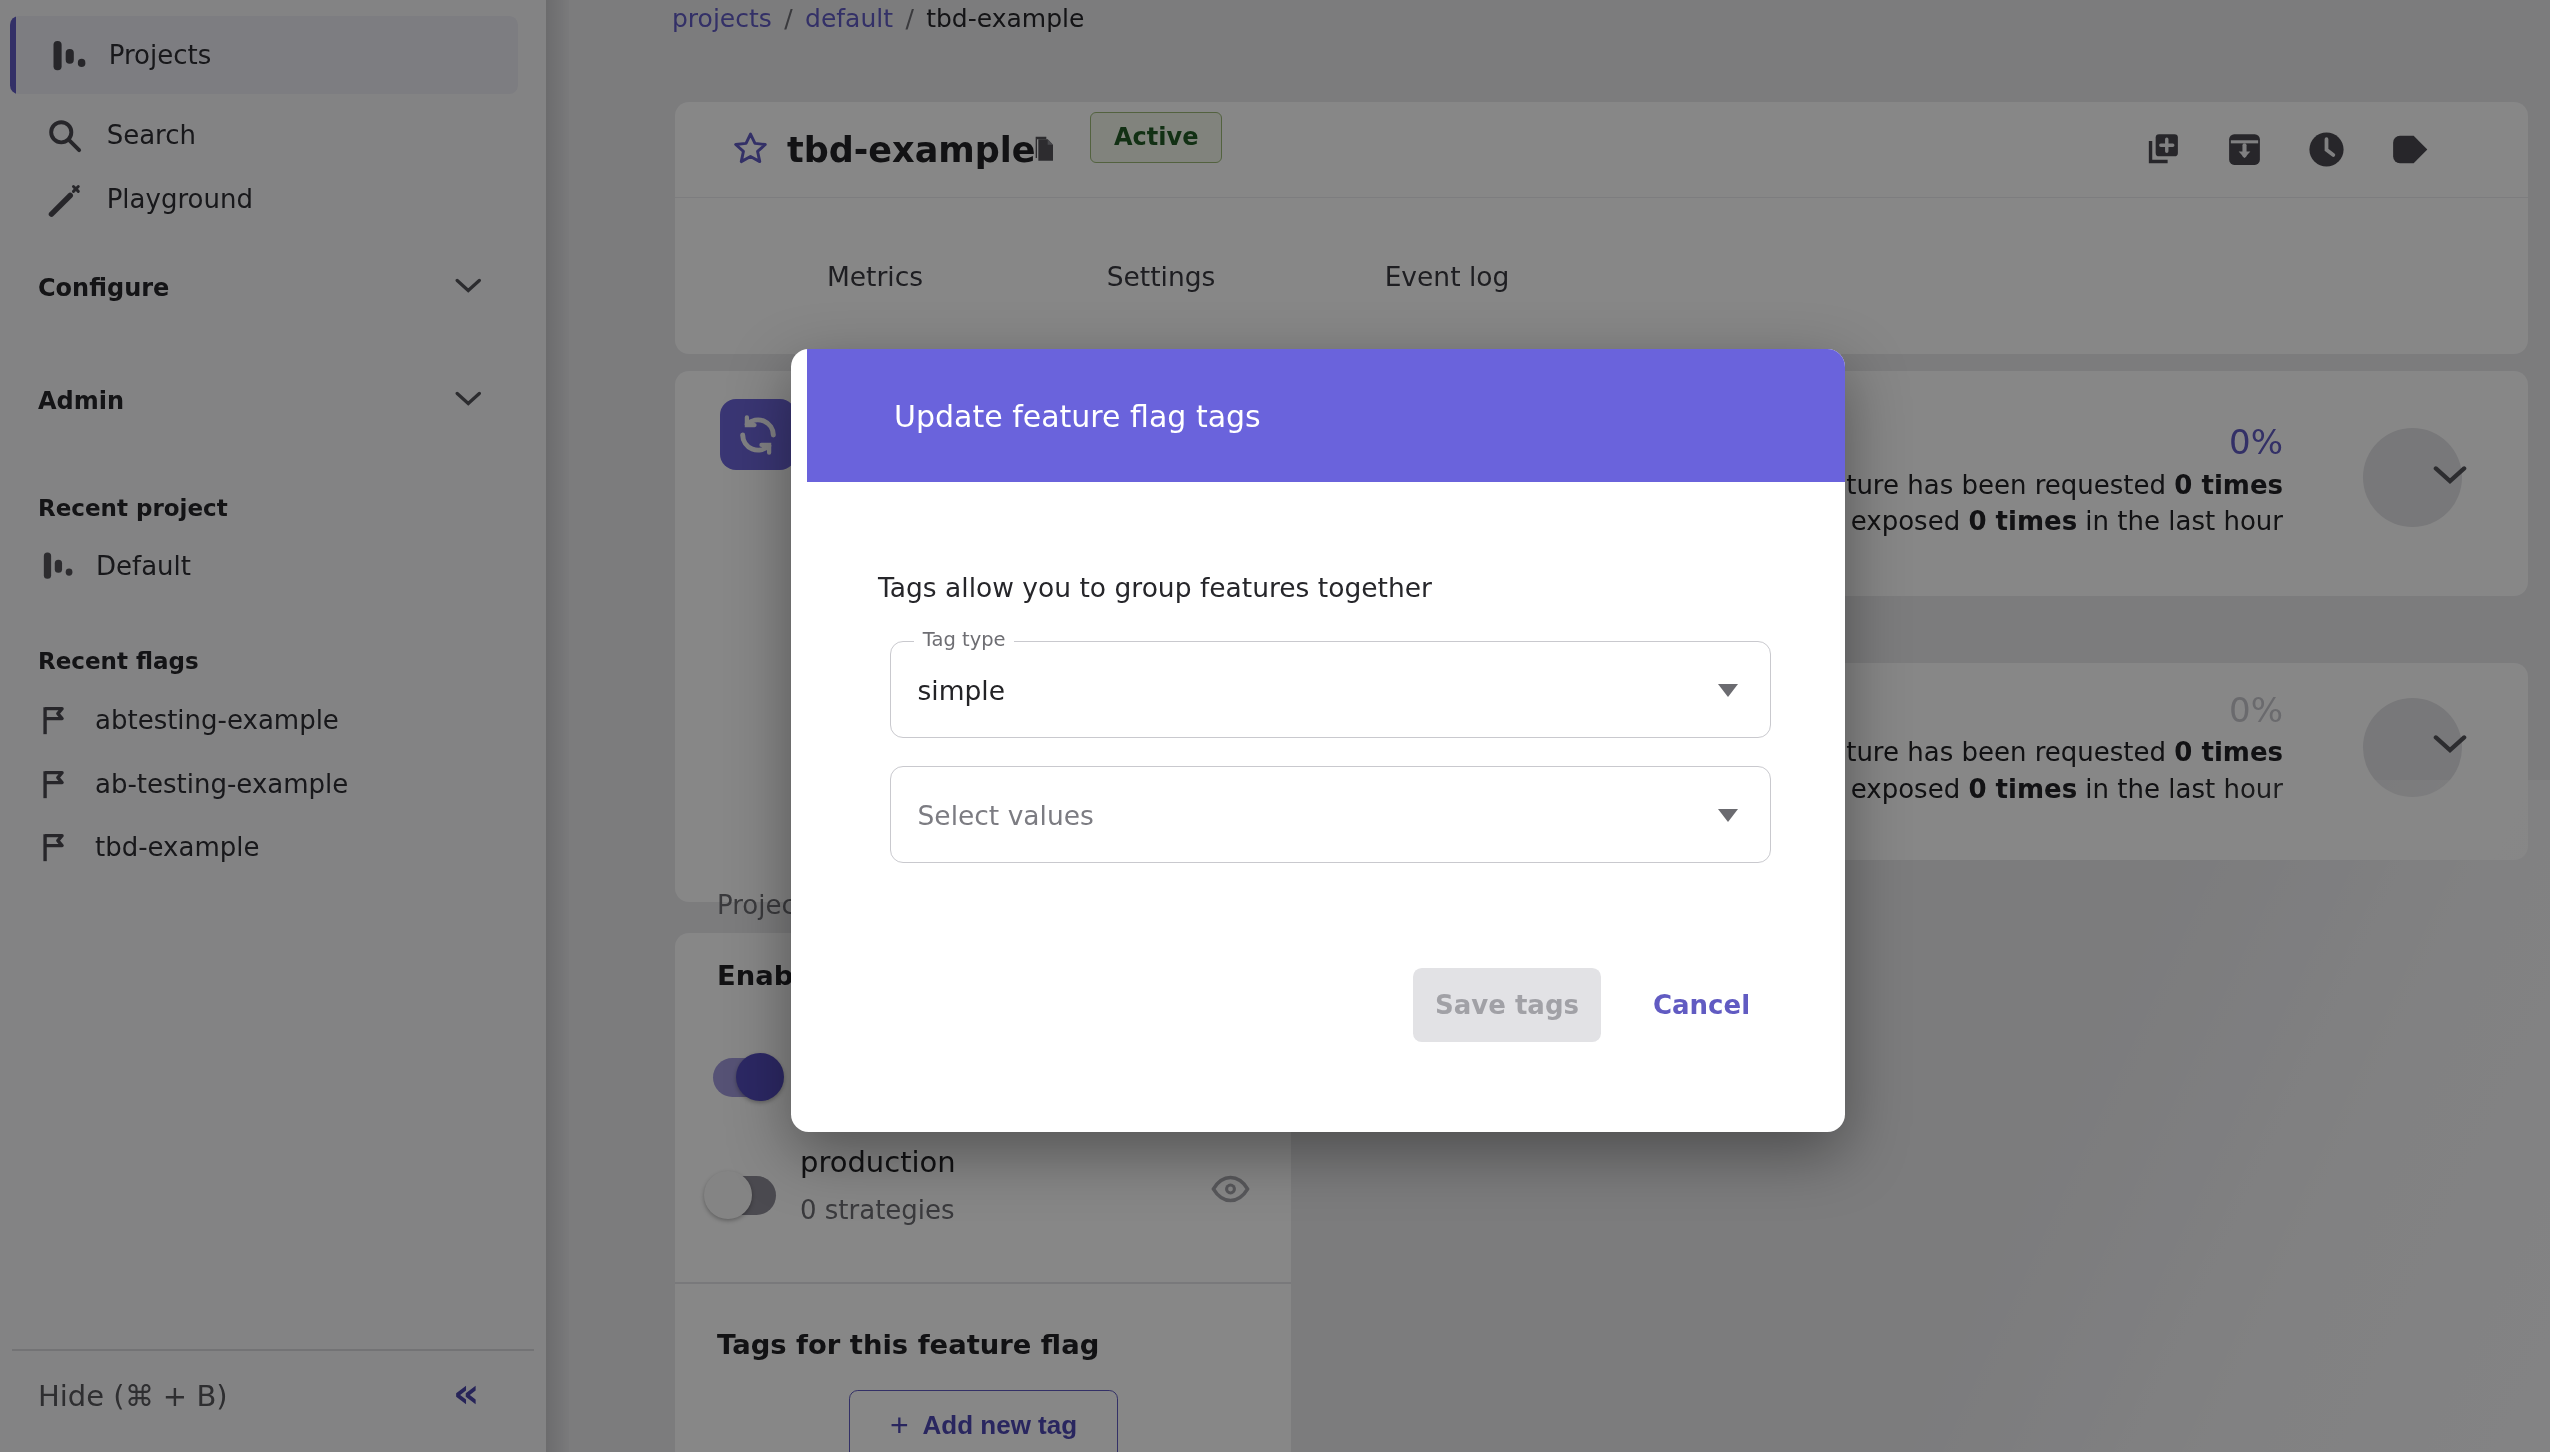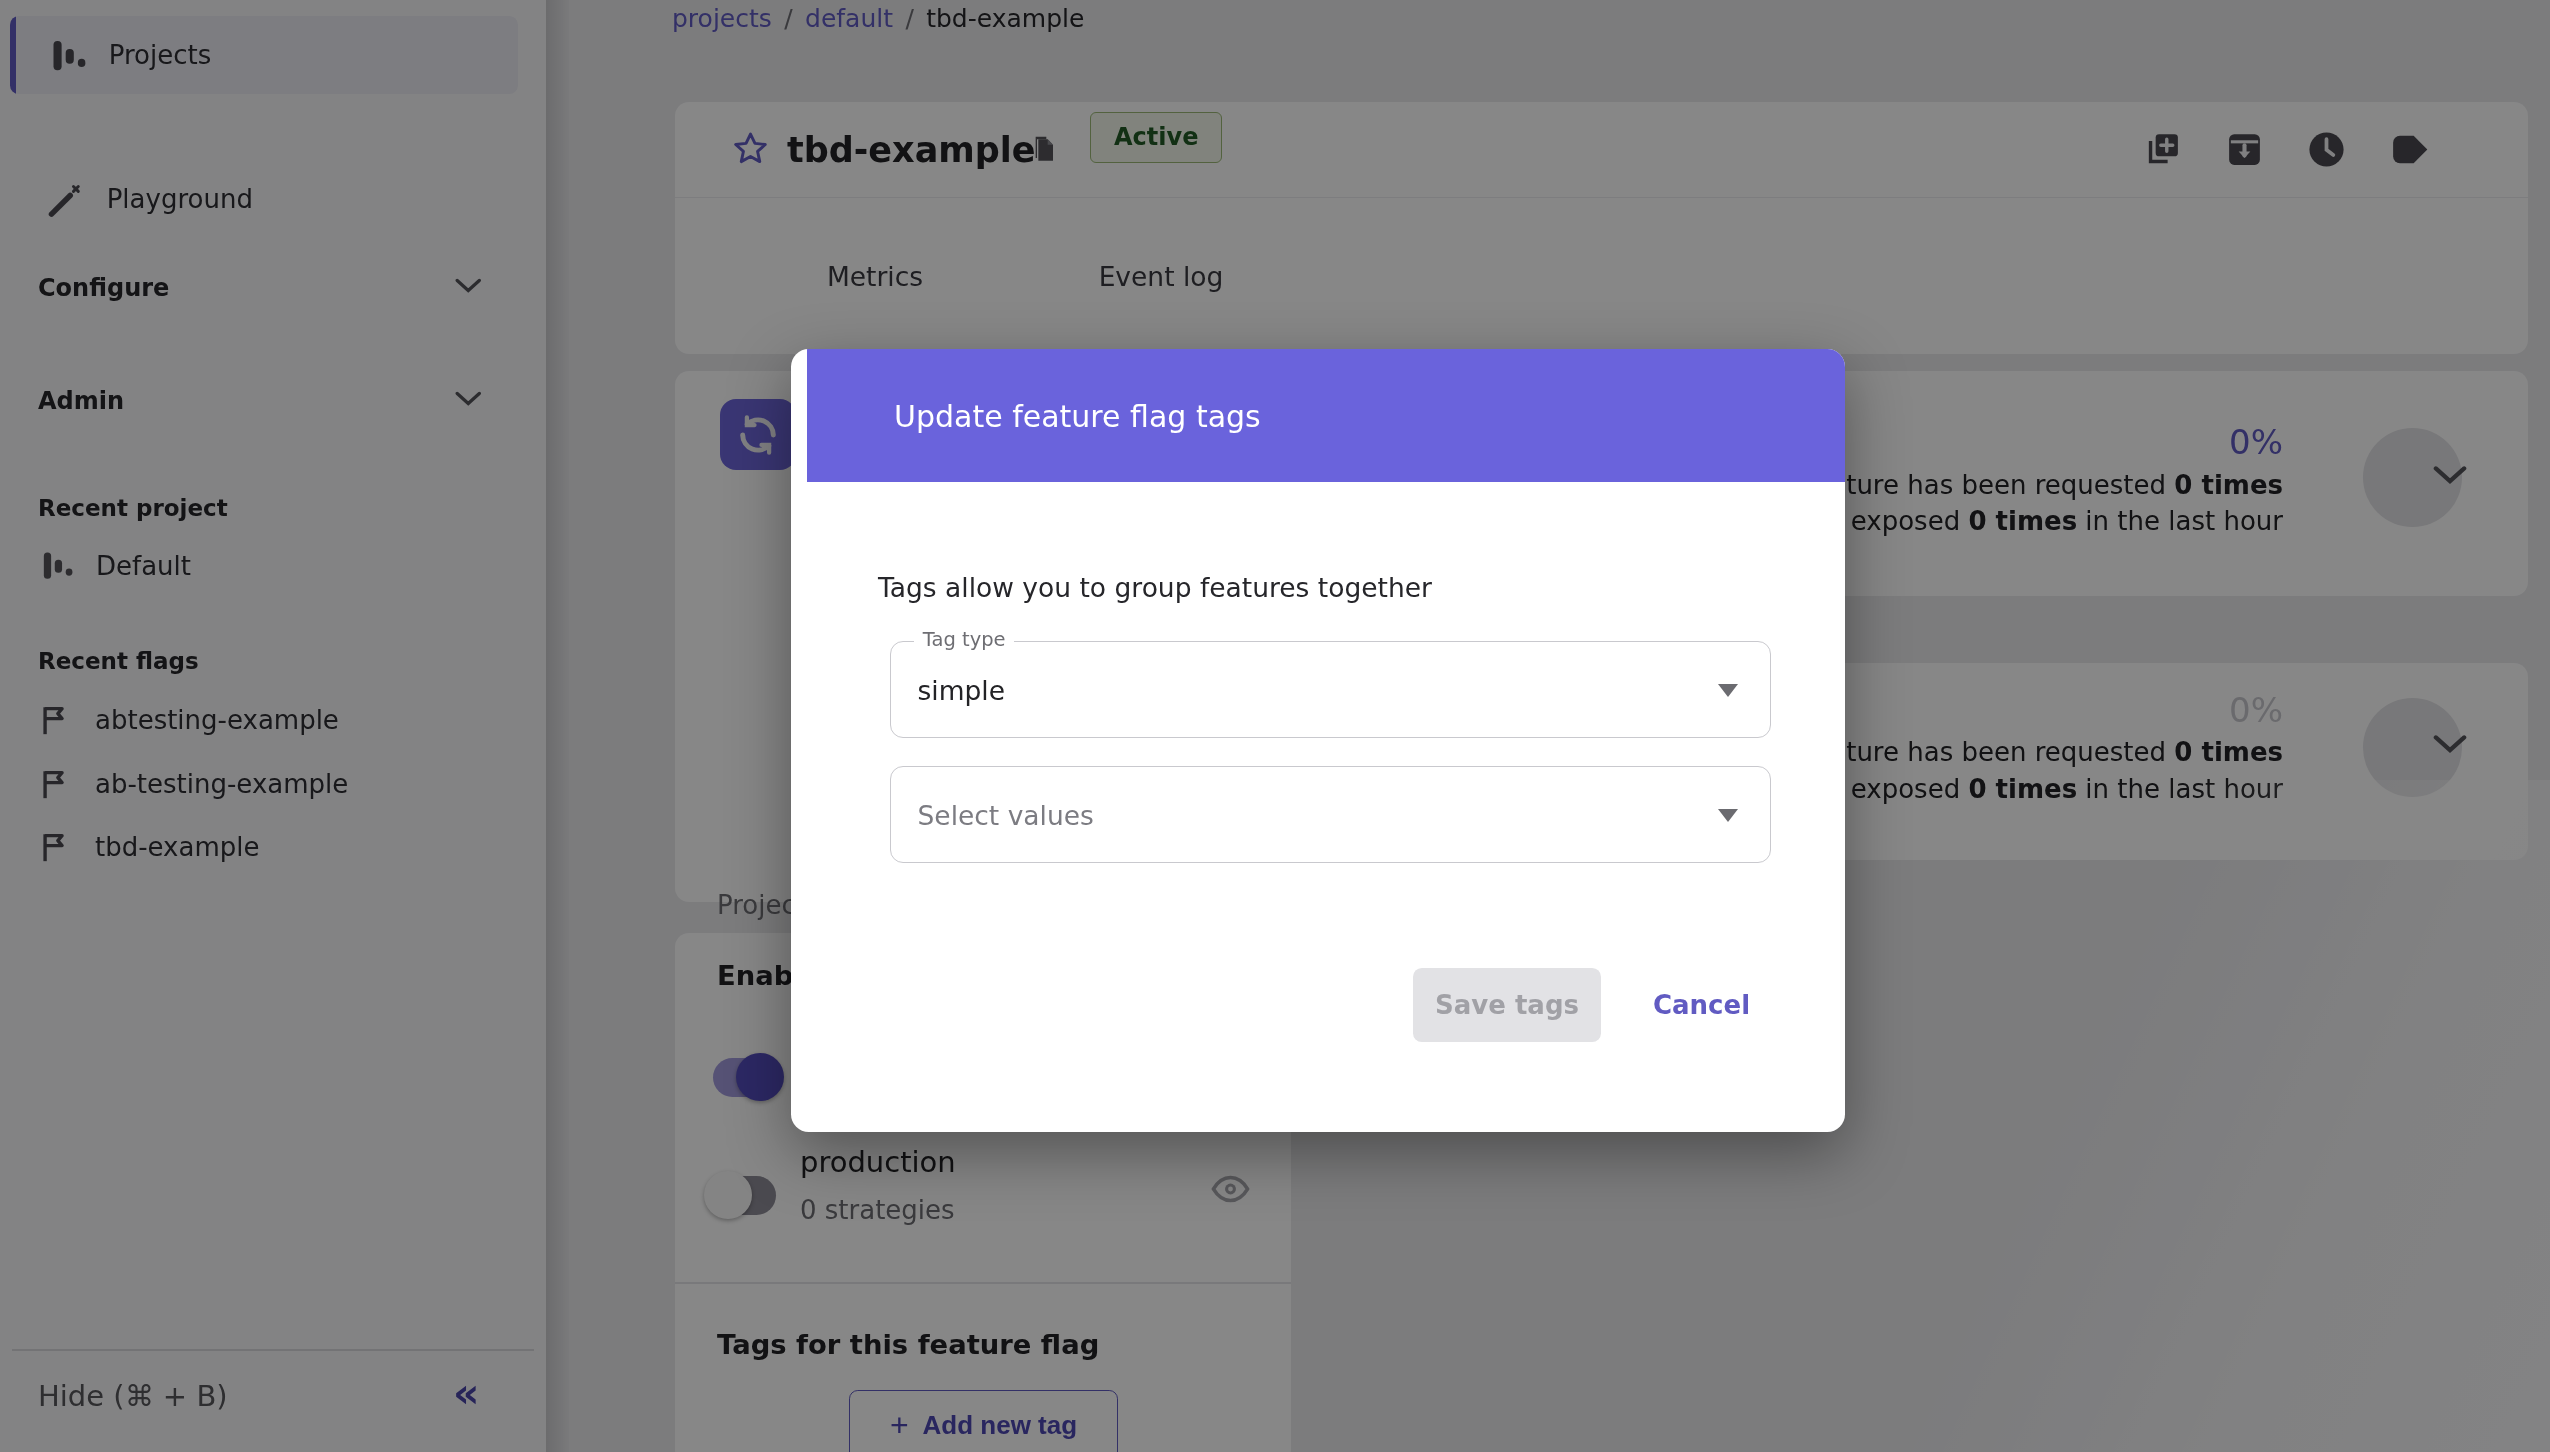--- a/index.html
+++ b/index.html
@@ -118,20 +118,29 @@
           <g fill="#4A4950">
             <rect x="4" y="3" width="5" height="18" rx="2.4"></rect>
             <rect x="11.5" y="8" width="5" height="9" rx="2.4"></rect>
             <rect x="19" y="14" width="4.6" height="5" rx="2.3"></rect>
           </g>
         </svg>
     </span>
     <span class="nav-label">Projects</span>
   </div>
 
+  <div class="nav-item" style="top:104px; height:62px;">
+    <span>
+      <svg width="39" height="39" viewBox="0 0 24 24" fill="none" stroke="#4A4950" stroke-width="2.4" stroke-linecap="round">
+          <circle cx="10" cy="10" r="6.2"></circle>
+          <line x1="15" y1="15" x2="21" y2="21"></line>
+        </svg>
+    </span>
+    <span class="nav-label">Search</span>
+  </div>
 
   <div class="nav-item" style="top:168px; height:62px;">
     <span>
       <svg width="39" height="39" viewBox="0 0 24 24" fill="none" stroke="#4A4950" stroke-linecap="round">
           <line x1="4" y1="21" x2="15.5" y2="9.5" stroke-width="3.4"></line>
           <line x1="17.5" y1="4" x2="20.5" y2="7" stroke-width="1.8"></line>
           <line x1="20.5" y1="4" x2="17.5" y2="7" stroke-width="1.8"></line>
         </svg>
     </span>
     <span class="nav-label">Playground</span>
@@ -255,20 +264,23 @@
           </svg>
       </span>
     </div>
   </div>
 
   <div class="tabs-row">
     <div class="tab">
       <span>Metrics</span>
     </div>
     <div class="tab">
+      <span>Settings</span>
+    </div>
+    <div class="tab">
       <span>Event log</span>
     </div>
   </div>
 </section>
 
 <section class="card card1">
   <div class="sync-tile">
     <svg width="46" height="46" viewBox="0 0 24 24" fill="none" stroke="#F4F4F8" stroke-width="2.6" stroke-linecap="round">
         <path d="M20 12a8 8 0 0 0-13.6-5.6"></path>
         <path d="M4 12a8 8 0 0 0 13.6 5.6"></path>

